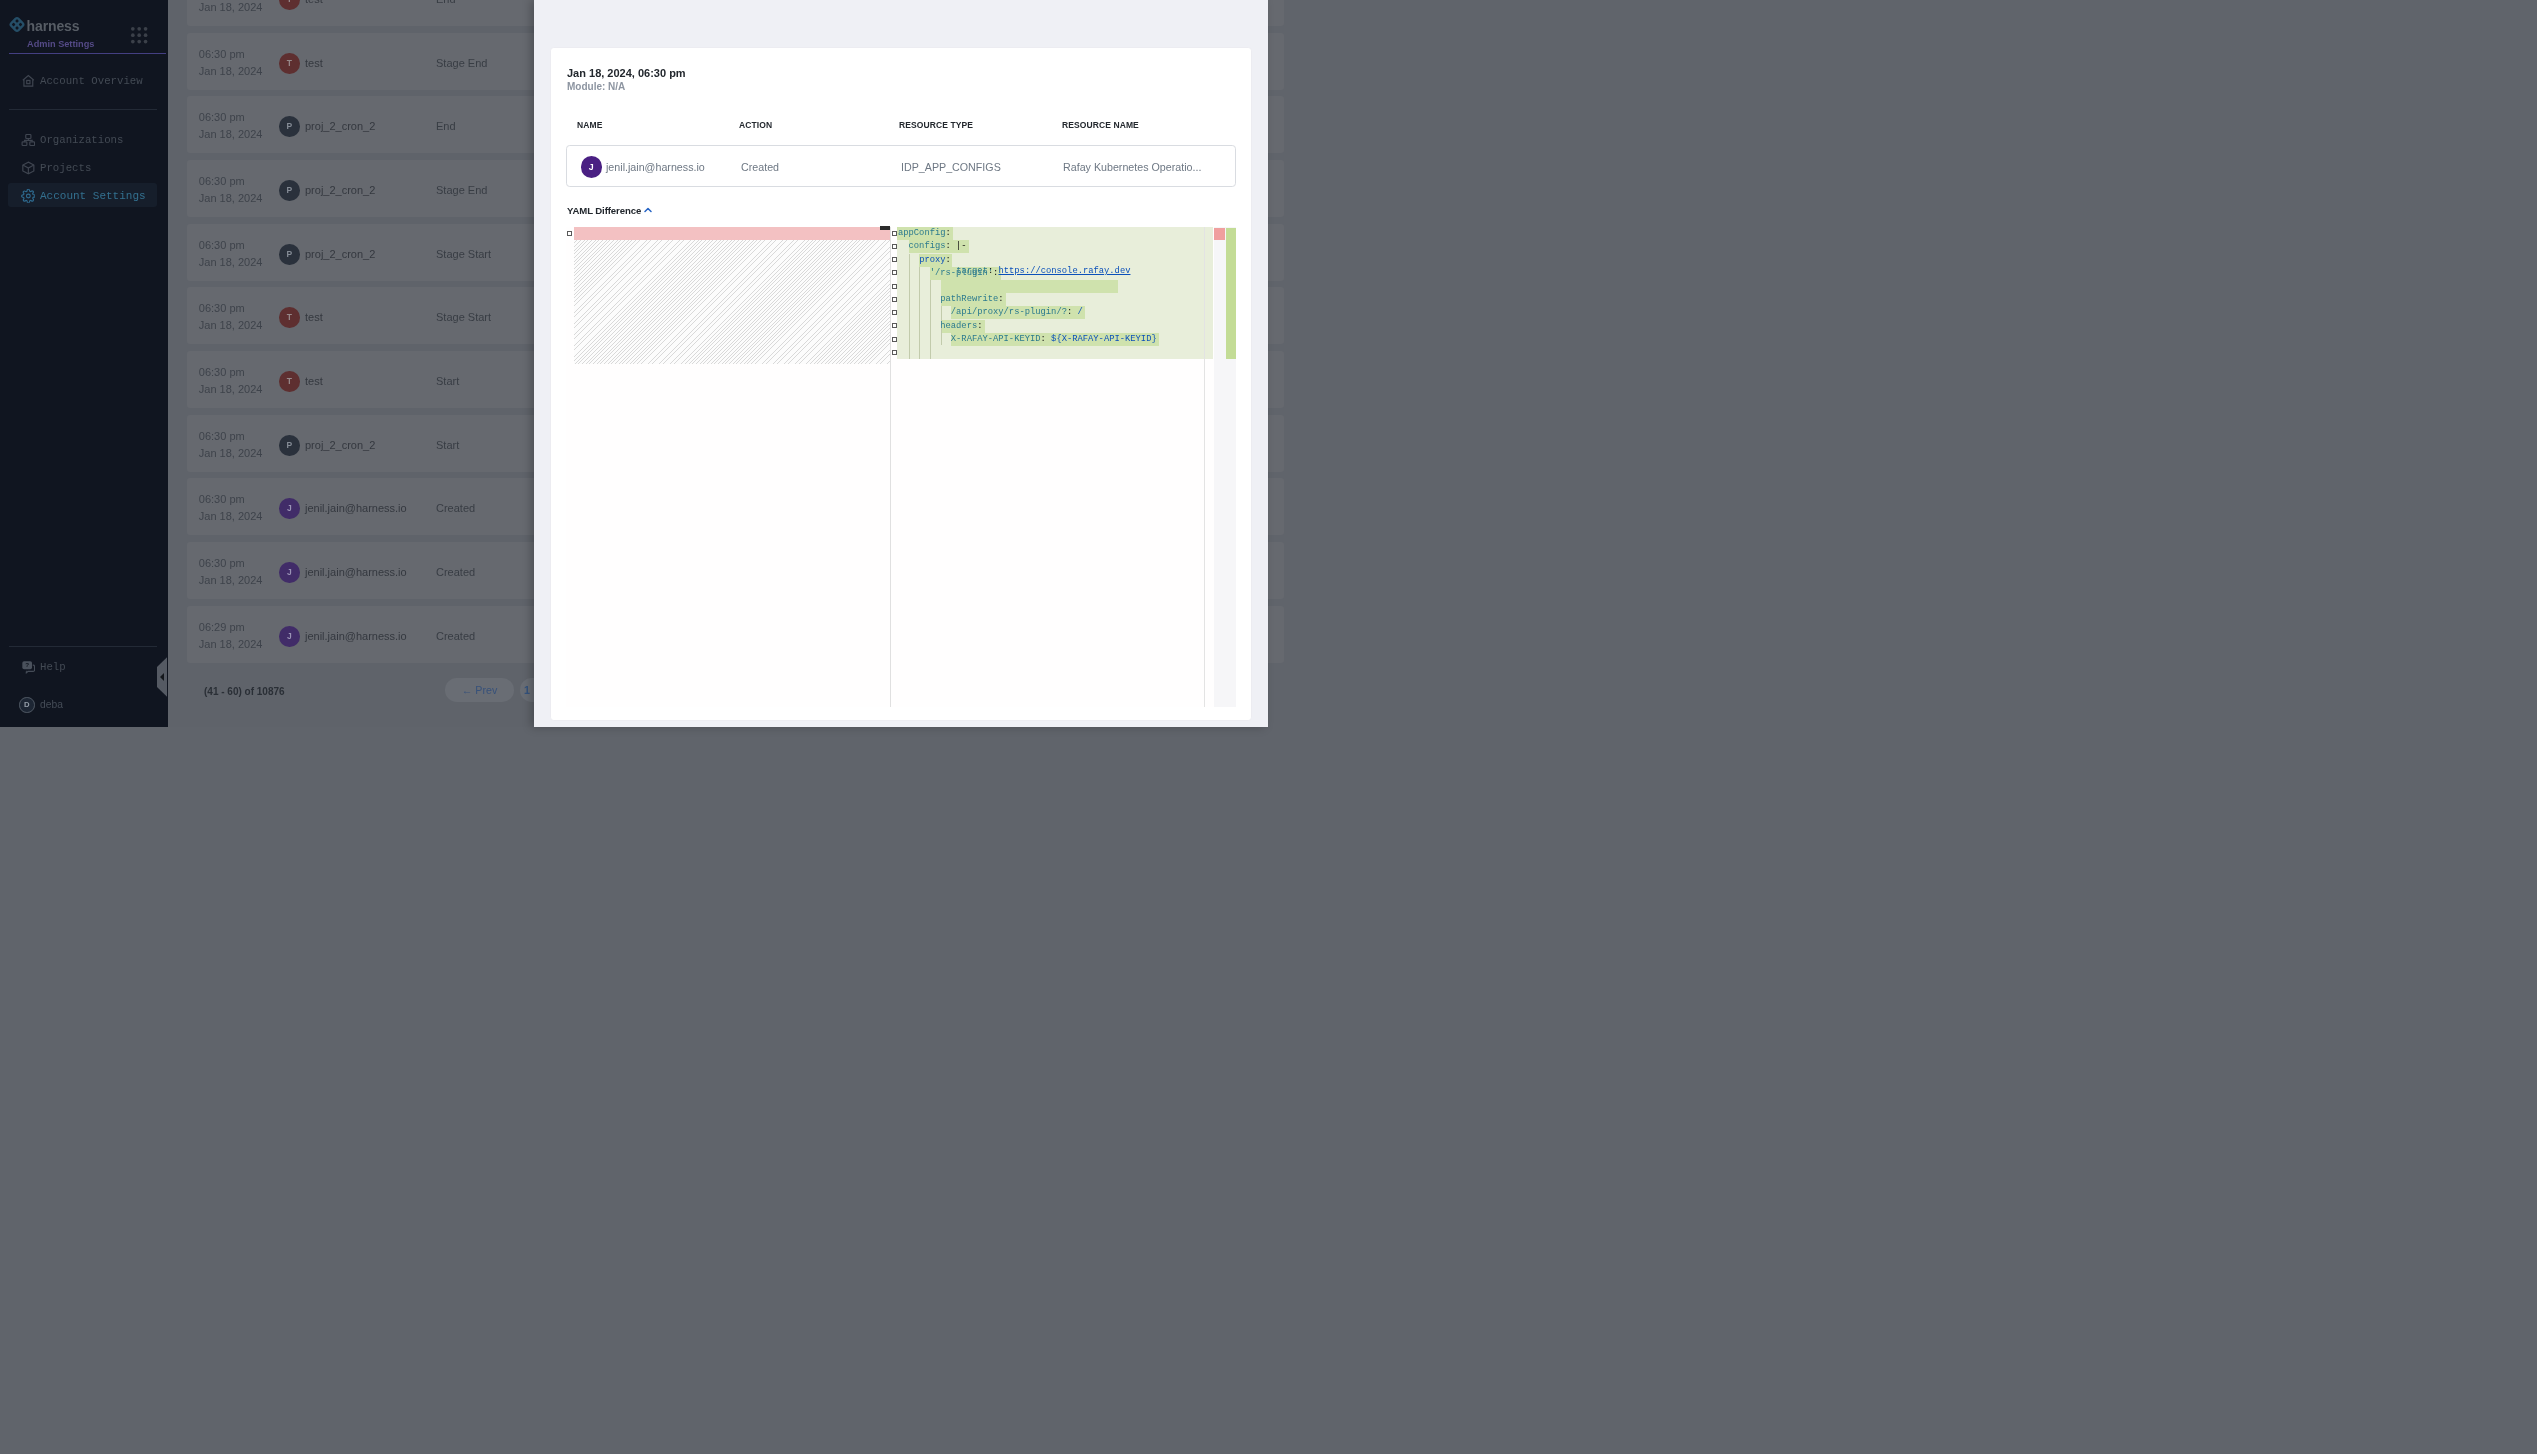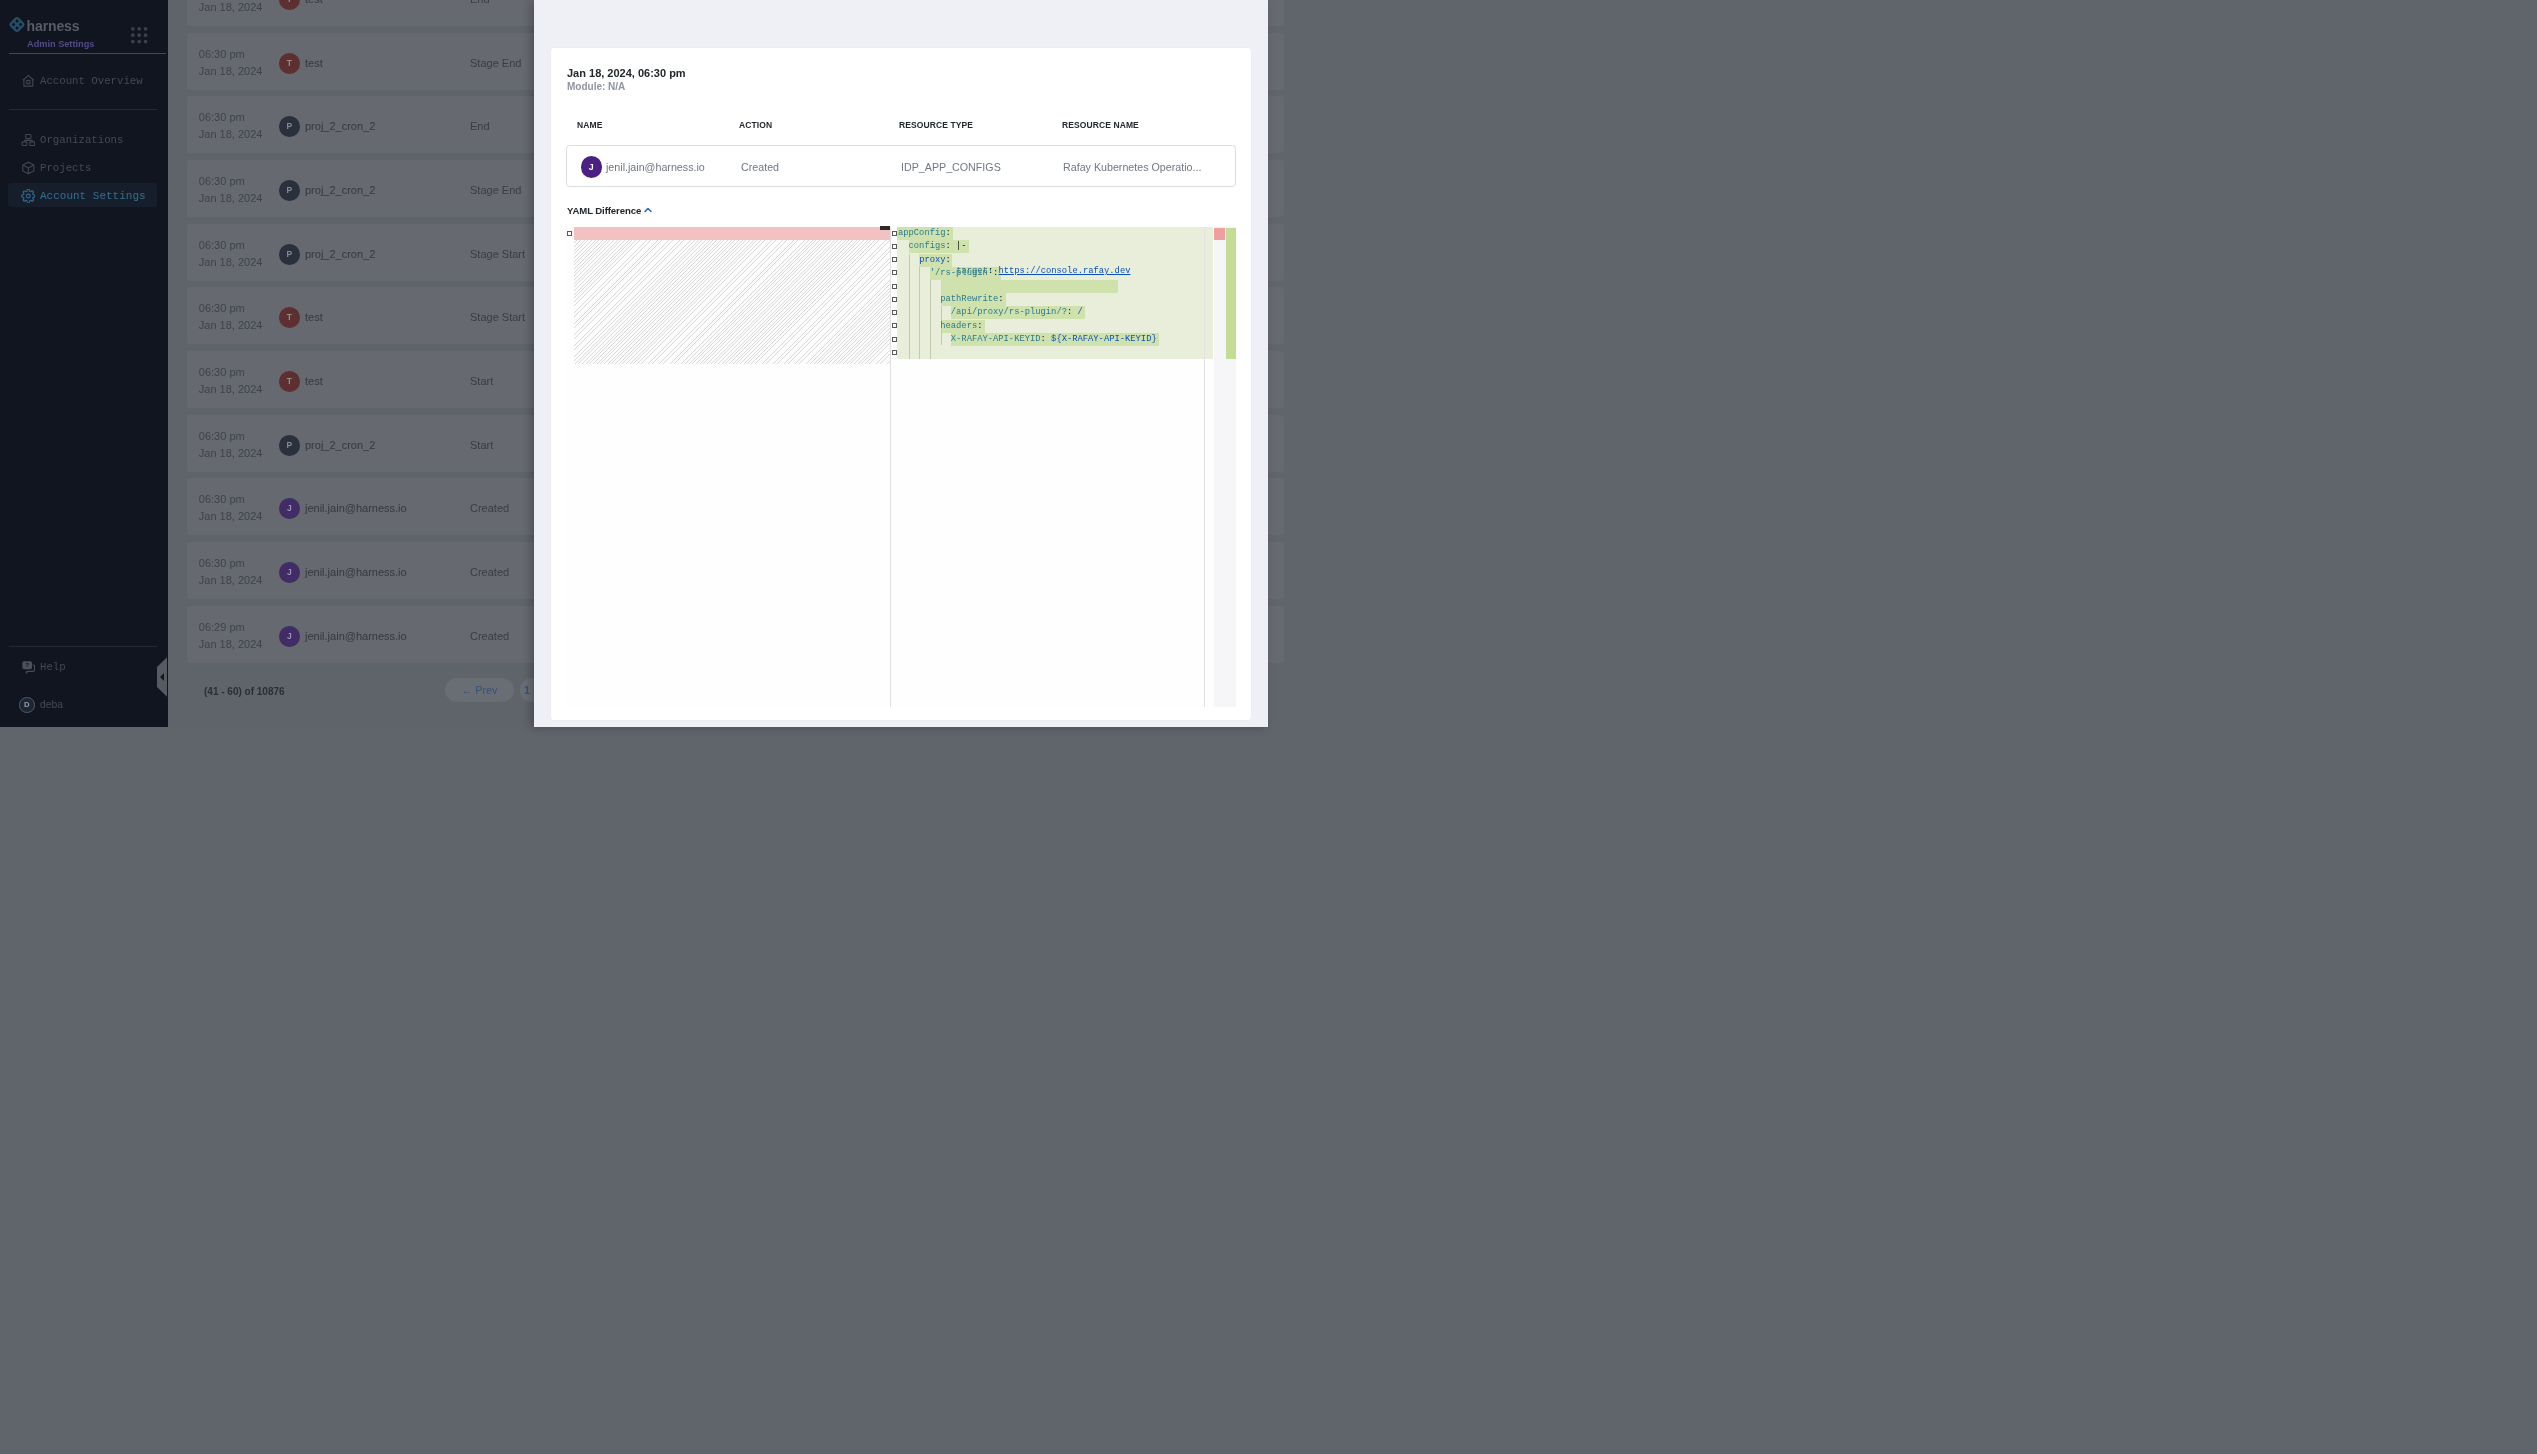--- a/index.html
+++ b/index.html
@@ -18,21 +18,21 @@
 .nav-active { position:absolute; left:8px; width:149px; height:24px; background:#161e2b; border-radius:2.9px; }
 .sdiv { position:absolute; left:8.8px; width:148px; height:0.7px; background:#232a36; }
 
 
 #main { position:absolute; left:168px; top:0; width:1101px; height:727px; background:#5f636a; z-index:1; }
 .card { position:absolute; left:19px; width:1097px; height:57px; background:#66696f; border-radius:2.9px; }
 .tm1 { position:absolute; left:11.8px; top:14.7px; font-size:11px; color:#3e434b; }
 .tm2 { position:absolute; left:11.8px; top:32px; font-size:11px; color:#3e434b; }
 .av { position:absolute; left:92px; top:20px; width:20.6px; height:20.6px; border-radius:50%; font-size:8.5px; font-weight:bold; display:flex; align-items:center; justify-content:center; }
 .nm { position:absolute; left:118px; top:23.6px; font-size:11px; color:#34383f; }
-.ac { position:absolute; left:249px; top:23.6px; font-size:11px; color:#383d44;margin-left:34px; }
+.ac { position:absolute; left:249px; top:23.6px; font-size:11px; color:#383d44; }
 .avT { background:#5e2f30; color:#978a8b; }
 .avP { background:#2a313c; color:#858c96; }
 .avJ { background:#412c68; color:#9a93b5; }
 
 
 .pgcount { position:absolute; left:204px; top:686px; font-size:10px; font-weight:bold; color:#2a2f36; z-index:1; }
 .prevpill { position:absolute; left:445px; top:678px; width:69px; height:23.6px; background:#696d74; border-radius:11.8px; color:#37517a; font-size:10.7px; display:flex; align-items:center; justify-content:center; z-index:1; }
 .p1cell { position:absolute; left:520px; top:678px; width:14px; height:23.6px; background:#696d74; border-radius:11.8px 0 0 11.8px; color:#33527d; font-weight:bold; font-size:10.7px; display:flex; align-items:center; justify-content:center; z-index:1; }
 
 

